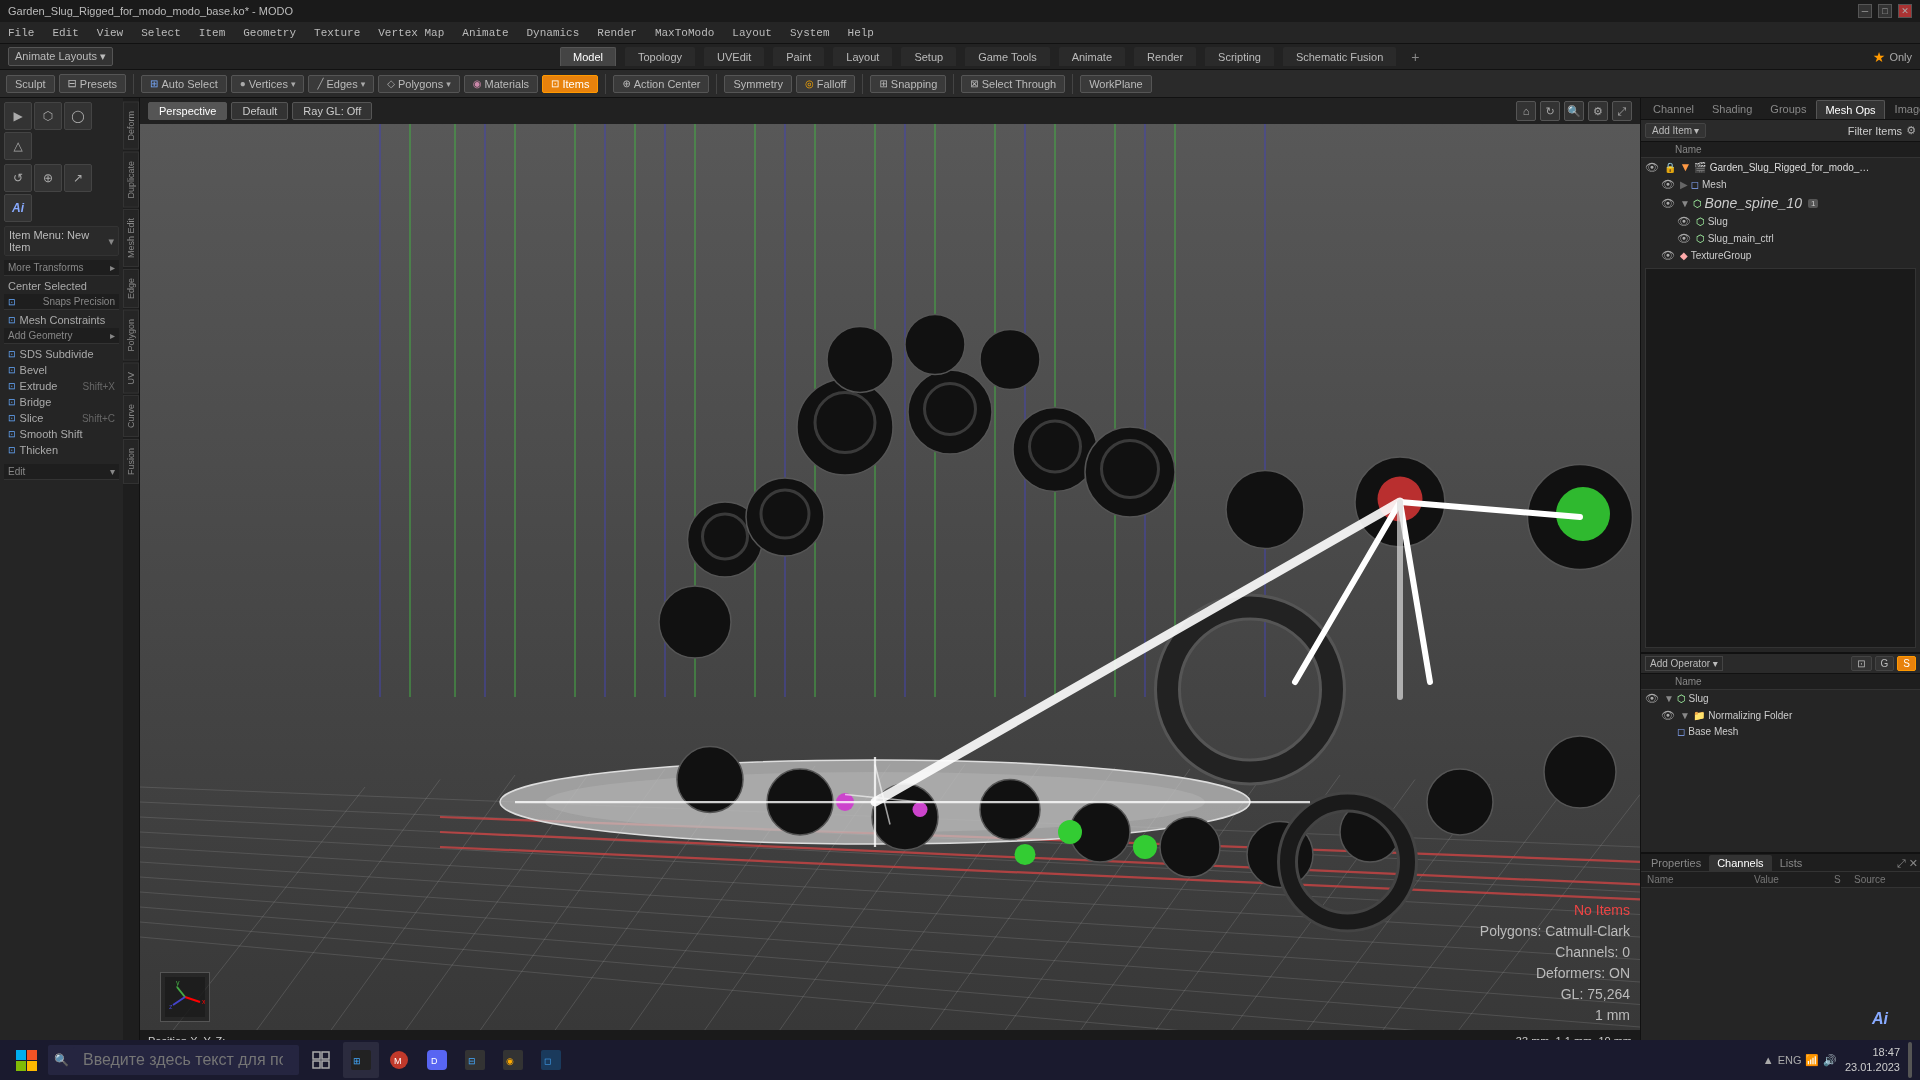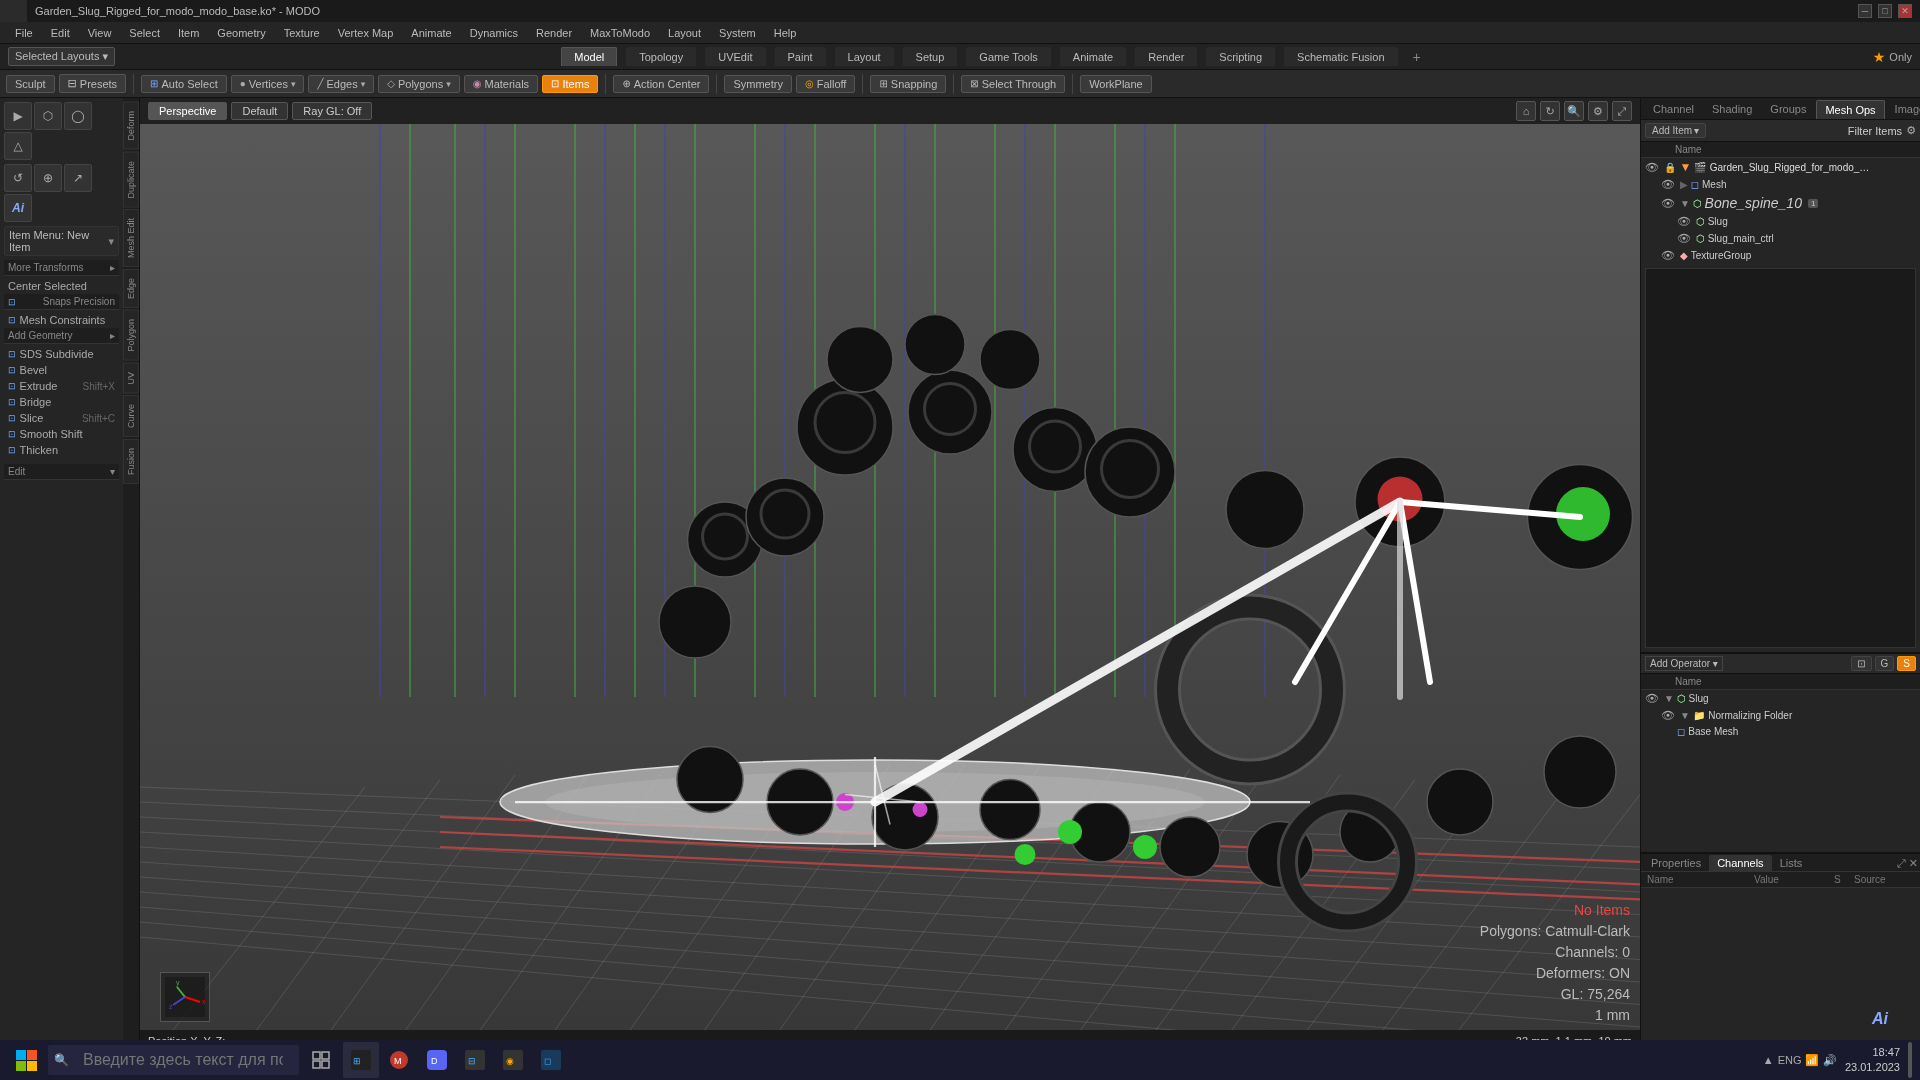--- a/index.html
+++ b/index.html
@@ -6,35 +6,35 @@
     body { width: 1920px; height: 1080px; background: #2b2b2b; font-family: 'Segoe UI', Arial, sans-serif; font-size: 11px; color: #ccc; overflow: hidden; }
 
     
     #titlebar {
       height: 22px;
       background: #1a1a1a;
       display: flex;
       align-items: center;
       padding: 0 8px;
       justify-content: space-between;
-      margin-left: 27px;
     }
     #titlebar .title { color: #bbb; font-size: 11px; }
     #titlebar .win-controls { display: flex; gap: 6px; }
     #titlebar .win-btn { width: 14px; height: 14px; border: 1px solid #555; background: #333; color: #aaa; font-size: 9px; display: flex; align-items: center; justify-content: center; cursor: pointer; }
 
     
     #menubar {
       height: 22px;
       background: #252525;
       display: flex;
       align-items: center;
-      padding: 0 7px;
+      padding: 0 0;
       gap: 2px;
       border-bottom: 1px solid #111;
+      font-family: Liberation Mono, monospace;
     }
     .menu-item { padding: 2px 8px; color: #bbb; cursor: pointer; font-size: 11px; border-radius: 2px; }
 
     
     #layoutbar {
       height: 26px;
       background: #222;
       display: flex;
       align-items: center;
       padding: 0 8px;
@@ -488,21 +488,21 @@
     <div class="menu-item">Dynamics</div>
     <div class="menu-item">Render</div>
     <div class="menu-item">MaxToModo</div>
     <div class="menu-item">Layout</div>
     <div class="menu-item">System</div>
     <div class="menu-item">Help</div>
   </div>
 
 <div id="layoutbar">
   <div class="layout-select">
-    <span>Selected Layouts</span> ▾
+    <span>Animate Layouts</span> ▾
   </div>
   <div class="layout-tabs">
   <div class="layout-tab active">Model</div>
       <div class="layout-tab">Topology</div>
       <div class="layout-tab">UVEdit</div>
       <div class="layout-tab">Paint</div>
       <div class="layout-tab">Layout</div>
       <div class="layout-tab">Setup</div>
       <div class="layout-tab">Game Tools</div>
       <div class="layout-tab">Animate</div>

